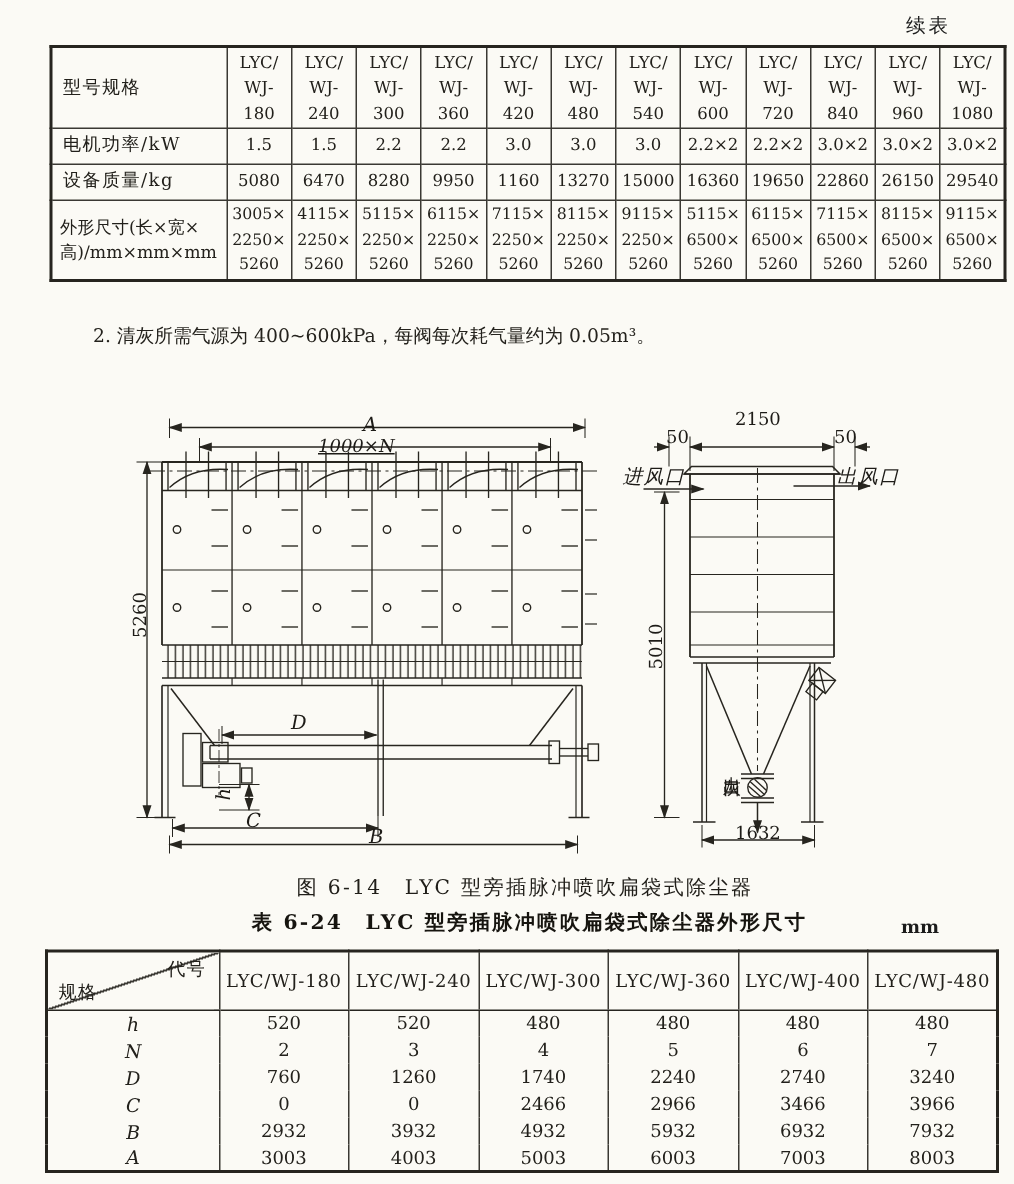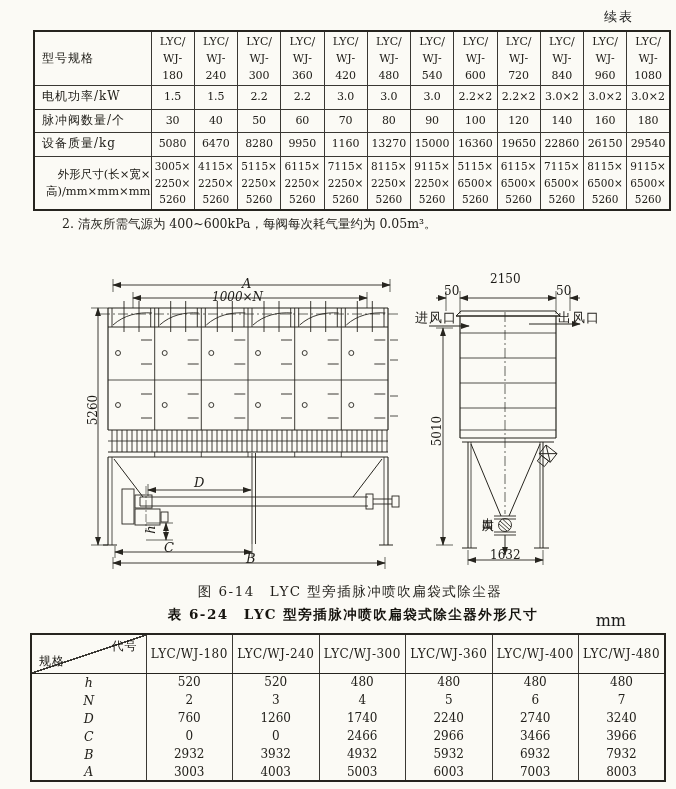--- a/index.html
+++ b/index.html
@@ -8,38 +8,38 @@
     background:#fbfaf5;color:#1b1b1b;
     font-family:"DejaVu Serif","Liberation Serif",serif;
   }
   .abs{position:absolute;}
   .pre{white-space:pre-line;margin-left:48px;}
   
   table{border-collapse:collapse;table-layout:fixed;}
   .t1{position:absolute;left:33px;top:30px;width:636px;border:2px solid #26241f;}
   .t1 td{border:1px solid #3a3833;text-align:center;font-size:11px;line-height:1.45;padding:0;vertical-align:middle;color:#22201b;}
   .t1 td.lbl{text-align:left;padding-left:7px;font-size:12px;letter-spacing:1px;}
-  .t1 td.lbl2{text-align:right;padding-left:5px;font-size:11.5px;letter-spacing:0;}
+  .t1 td.lbl2{text-align:left;padding-left:5px;font-size:11.5px;letter-spacing:0;}
   .t1 td.hdr{font-size:11px;line-height:1.55;}
   .t1 td.dim{font-size:10.5px;line-height:1.55;}
   
   .notes{position:absolute;left:34px;top:213px;font-size:12.5px;line-height:22px;color:#24221d;width:620px;}
   .notes .n2{margin-left:28px;}
   
   .drawing{position:absolute;left:0;top:268px;}
   svg{display:block;}
   .dlabel{position:absolute;font-size:12px;color:#1d1b17;white-space:nowrap;}
   .ital{font-style:italic;font-size:13px;}
   .rot{transform:rotate(-90deg);transform-origin:center center;width:40px;text-align:center;}
-  .cjk{font-size:13px;letter-spacing:1px;}
+  .cjk{font-size:13px;letter-spacing:1px;font-style:italic;}
   .vert{writing-mode:vertical-rl;text-orientation:upright;font-size:12px;letter-spacing:2px;}
   
   .figcap{position:absolute;left:0;top:583px;width:700px;text-align:center;font-size:13.5px;letter-spacing:1.5px;color:#201e19;}
   .tabcap{position:absolute;left:0;top:606px;width:706px;text-align:center;font-size:13.5px;font-weight:bold;letter-spacing:1.5px;color:#16140f;}
-  .unit{position:absolute;right:50px;top:611px;font-size:16px;font-weight:normal;}
+  .unit{position:absolute;right:50px;top:611px;font-size:12px;font-weight:bold;}
   
   .t2{position:absolute;left:30px;top:633px;width:634px;border:2px solid #26241f;}
   .t2 th,.t2 td{border-left:1px solid #3a3833;font-size:12px;text-align:center;font-weight:normal;padding:0;color:#22201b;}
   .t2 thead th{border-bottom:1.5px solid #26241f;font-size:12px;letter-spacing:.5px;}
   .t2 td.rl{font-style:italic;font-size:12.5px;}
   .corner{position:relative;
     background:linear-gradient(to bottom right,transparent calc(50% - .7px),#3a3833 calc(50% - .7px),#3a3833 calc(50% + .7px),transparent calc(50% + .7px));margin-top:16px;}
   .corner .tr{position:absolute;right:8px;top:3px;font-size:12px;letter-spacing:1px;}
   .corner .bl{position:absolute;left:7px;bottom:3px;font-size:12px;letter-spacing:1px;}
   
@@ -113,35 +113,20 @@
     <td>2.2</td>
     <td>2.2</td>
     <td>3.0</td>
     <td>3.0</td>
     <td>3.0</td>
     <td>2.2×2</td>
     <td>2.2×2</td>
     <td>3.0×2</td>
     <td>3.0×2</td>
     <td>3.0×2</td>
-  </tr>
-  <tr style="height:23px">
-    <td class="lbl">脉冲阀数量/个</td>
-    <td>30</td>
-    <td>40</td>
-    <td>50</td>
-    <td>60</td>
-    <td>70</td>
-    <td>80</td>
-    <td>90</td>
-    <td>100</td>
-    <td>120</td>
-    <td>140</td>
-    <td>160</td>
-    <td>180</td>
   </tr>
   <tr style="height:24px">
     <td class="lbl">设备质量/kg</td>
     <td>5080</td>
     <td>6470</td>
     <td>8280</td>
     <td>9950</td>
     <td>1160</td>
     <td>13270</td>
     <td>15000</td>
@@ -449,21 +434,21 @@
 
     <line x1="468" y1="292" x2="543" y2="292" stroke-width="0.9" marker-start="url(#ma)" marker-end="url(#ma)"></line>
     <line x1="468" y1="282" x2="468" y2="297" stroke-width="0.7"></line>
     <line x1="543" y1="282" x2="543" y2="297" stroke-width="0.7"></line>
   </g>
 </svg>
 </div>
 
 <div>
   <div class="dlabel ital abs" style="left:242px;top:276px;">A</div>
-  <div class="dlabel abs" style="left:212px;top:290px;font-style:italic;">1000×N</div>
+  <div class="dlabel abs" style="left:212px;top:290px;font-style:italic;text-decoration:underline;">1000×N</div>
   <div class="dlabel rot abs" style="left:73px;top:403px;">5260</div>
   <div class="dlabel ital abs" style="left:194px;top:475px;">D</div>
   <div class="dlabel ital rot abs" style="left:134px;top:522px;width:32px;">h</div>
   <div class="dlabel ital abs" style="left:164px;top:540px;">C</div>
   <div class="dlabel ital abs" style="left:246px;top:551px;">B</div>
   <div class="dlabel abs" style="left:444px;top:284px;">50</div>
   <div class="dlabel abs" style="left:490px;top:272px;">2150</div>
   <div class="dlabel abs" style="left:556px;top:284px;">50</div>
   <div class="dlabel cjk abs" style="left:415px;top:309px;">进风口</div>
   <div class="dlabel cjk abs" style="left:558px;top:309px;">出风口</div>

